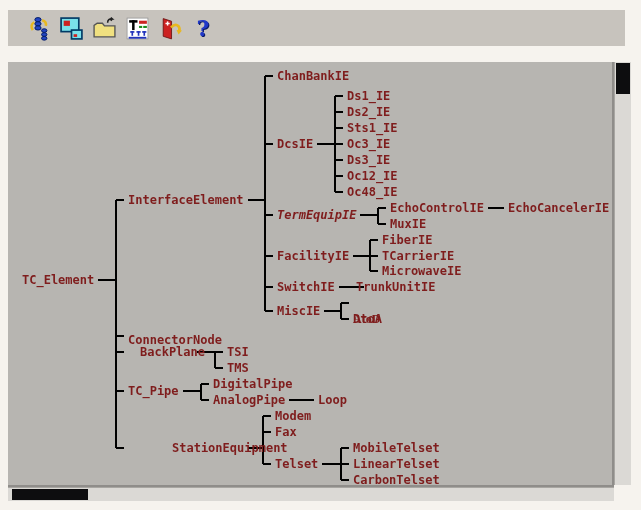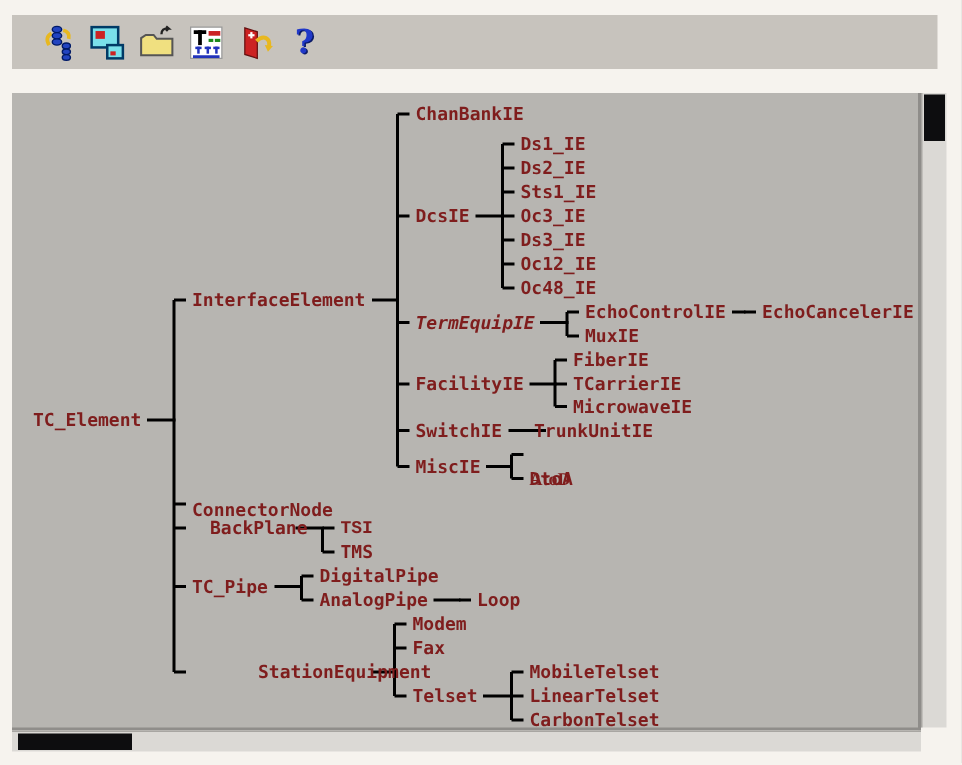--- a/index.html
+++ b/index.html
@@ -214,21 +214,21 @@
         <span class="tnode" style="left: 339px; top: 122px;">Oc48_IE</span>
         <span class="tnode" style="left: 382px; top: 138px;">EchoControlIE</span>
         <span class="tnode" style="left: 382px; top: 154px;">MuxIE</span>
         <span class="tnode" style="left: 500px; top: 138px;">EchoCancelerIE</span>
         <span class="tnode" style="left: 374px; top: 170px;">FiberIE</span>
         <span class="tnode" style="left: 374px; top: 186px;">TCarrierIE</span>
         <span class="tnode" style="left: 374px; top: 201px;">MicrowaveIE</span>
         <span class="tnode" style="left: 348px; top: 217px;">TrunkUnitIE</span>
         <span class="tnode" style="left: 345px; top: 249px; font-family: Liberation Serif, serif;">AtoD</span>
         <span class="tnode" style="left: 345px; top: 249px;">DtoA</span>
-        <span class="tnode" style="left: 219px; top: 282px; font-family: Liberation Mono, monospace;">TSI</span>
+        <span class="tnode" style="left: 219px; top: 282px;">TSI</span>
         <span class="tnode" style="left: 219px; top: 298px;">TMS</span>
         <span class="tnode" style="left: 205px; top: 314px;">DigitalPipe</span>
         <span class="tnode" style="left: 205px; top: 330px;">AnalogPipe</span>
         <span class="tnode" style="left: 310px; top: 330px;">Loop</span>
         <span class="tnode" style="left: 267px; top: 346px;">Modem</span>
         <span class="tnode" style="left: 267px; top: 362px;">Fax</span>
         <span class="tnode" style="left: 267px; top: 394px;">Telset</span>
         <span class="tnode" style="left: 345px; top: 378px;">MobileTelset</span>
         <span class="tnode" style="left: 345px; top: 394px;">LinearTelset</span>
         <span class="tnode" style="left: 345px; top: 410px;">CarbonTelset</span>

